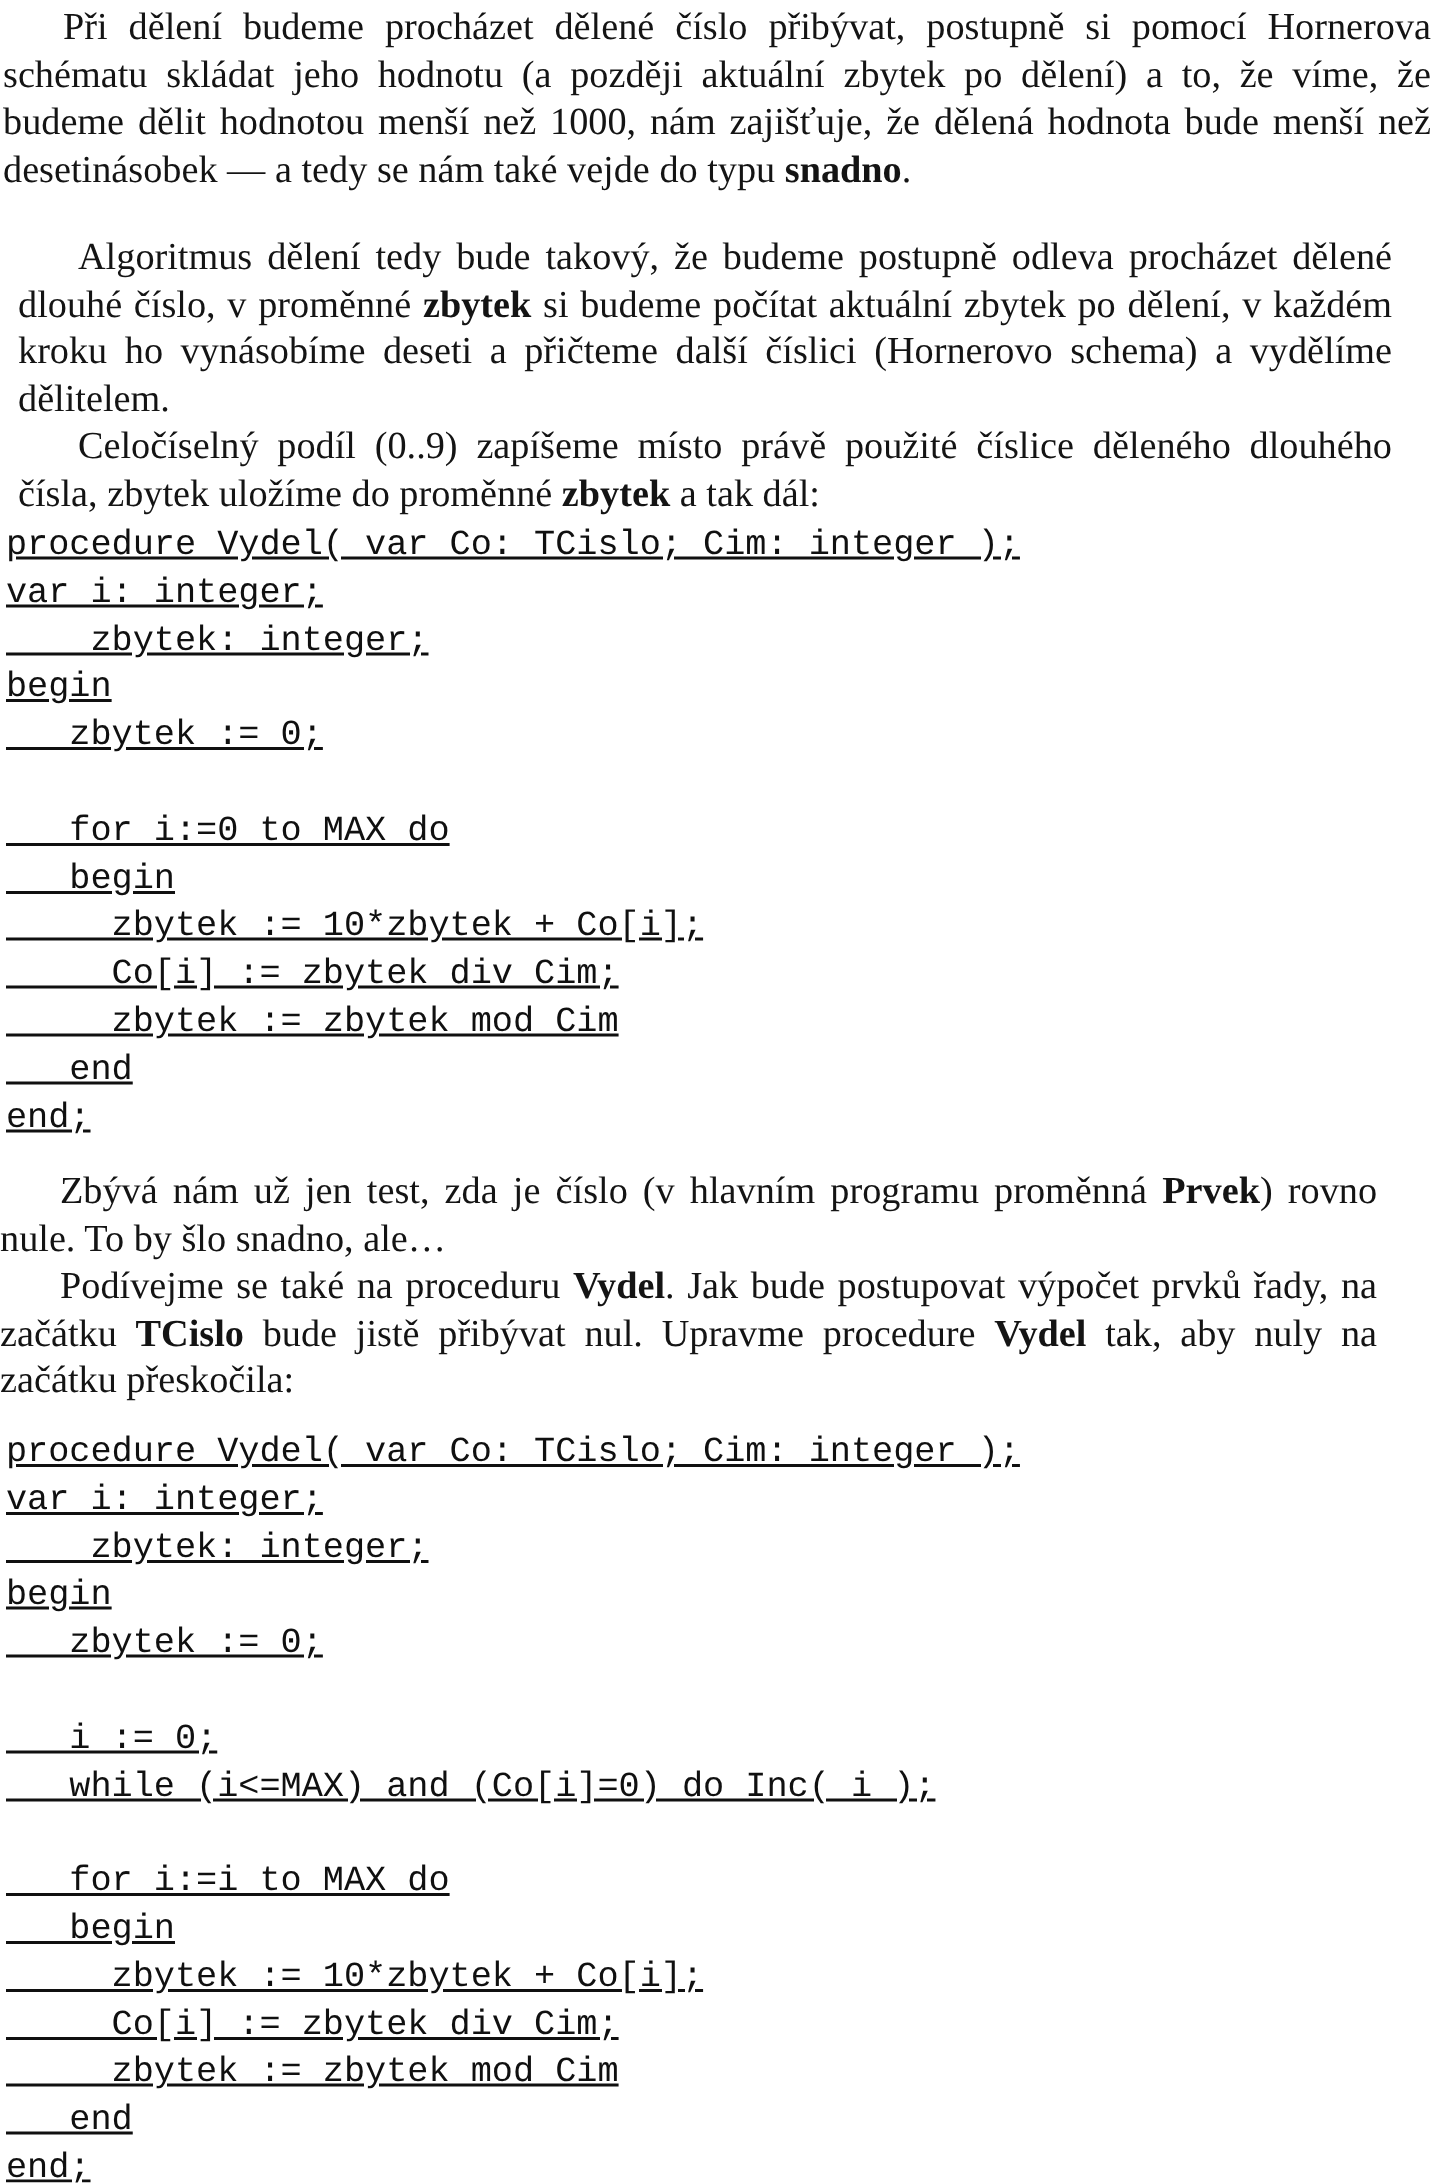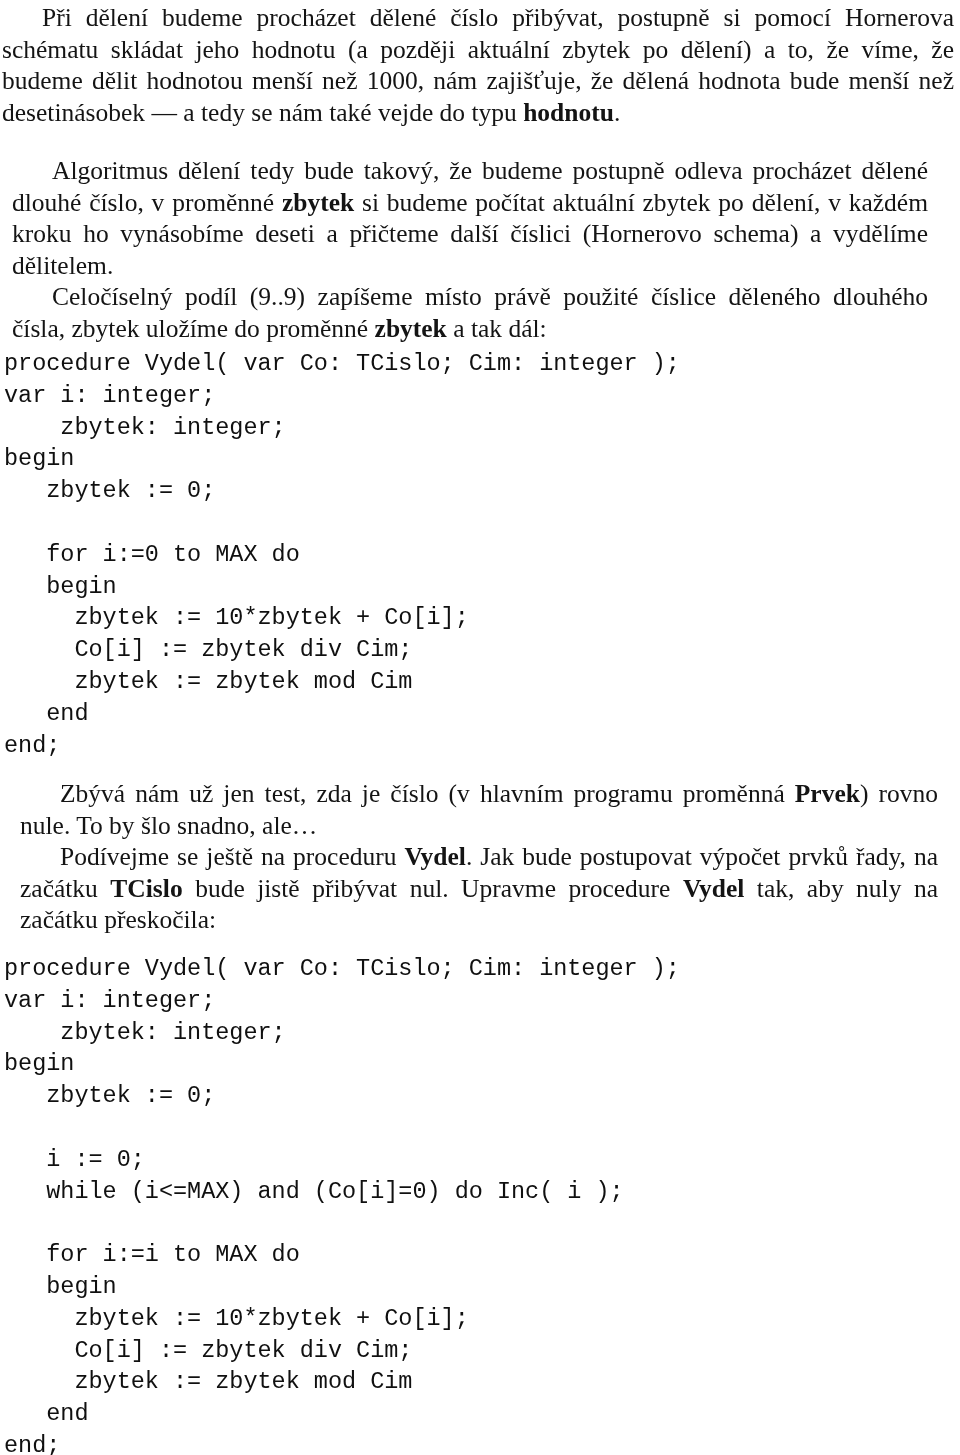--- a/index.html
+++ b/index.html
@@ -50,76 +50,77 @@
     width: 952px;
   }
   #block-algoritmus {
     position: absolute;
     left: 12px;
     top: 155px;
     width: 916px;
   }
   #block-zbyva {
     position: absolute;
-    left: 20px;
+    left: 0;
     top: 778px;
     width: 918px;
   }
 
   
   .code {
     position: absolute;
     font-family: "Liberation Mono", "DejaVu Sans Mono", monospace;
     font-size: 23.5px;
     line-height: 31.8px;
     letter-spacing: -0.02px;
     white-space: pre;
     color: #101010;
     margin: 0;
+    text-decoration: underline;
   }
   #code-vydel-1 {
     left: 4px;
     top: 348px;
   }
   #code-vydel-2 {
     left: 4px;
     top: 953px;
   }
 </style>
 </head>
 <body>
 
 <div class="page">
 
   <div class="prose" id="block-intro">
-    <p><span>Při dělení budeme procházet dělené číslo přibývat, postupně si pomocí Hornerova schématu skládat jeho hodnotu (a později aktuální zbytek po dělení) a to, že víme, že budeme dělit hodnotou menší než 1000, nám zajišťuje, že dělená hodnota bude menší než desetinásobek — a tedy se nám také vejde do typu </span><b>hodnotu</b><span>.</span></p>
+    <p><span>Při dělení budeme procházet dělené číslo přibývat, postupně si pomocí Hornerova schématu skládat jeho hodnotu (a později aktuální zbytek po dělení) a to, že víme, že budeme dělit hodnotou menší než 1000, nám zajišťuje, že dělená hodnota bude menší než desetinásobek — a tedy se nám také vejde do typu </span><b>snadno</b><span>.</span></p>
   </div>
 
   <div class="prose" id="block-algoritmus">
     <p><span>Algoritmus dělení tedy bude takový, že budeme postupně odleva procházet dělené dlouhé číslo, v proměnné </span><b>zbytek</b><span> si budeme počítat aktuální zbytek po dělení, v každém kroku ho vynásobíme deseti a přičteme další číslici (Hornerovo schema) a vydělíme dělitelem.</span></p>
-    <p class="cont"><span>Celočíselný podíl (9..9) zapíšeme místo právě použité číslice děleného dlouhého čísla, zbytek uložíme do proměnné </span><b>zbytek</b><span> a tak dál:</span></p>
+    <p class="cont"><span>Celočíselný podíl (0..9) zapíšeme místo právě použité číslice děleného dlouhého čísla, zbytek uložíme do proměnné </span><b>zbytek</b><span> a tak dál:</span></p>
   </div>
 
   <pre class="code" id="code-vydel-1">procedure Vydel( var Co: TCislo; Cim: integer );
 var i: integer;
     zbytek: integer;
 begin
    zbytek := 0;
 
    for i:=0 to MAX do
    begin
      zbytek := 10*zbytek + Co[i];
      Co[i] := zbytek div Cim;
      zbytek := zbytek mod Cim
    end
 end;</pre>
 
   <div class="prose" id="block-zbyva">
     <p><span>Zbývá nám už jen test, zda je číslo (v hlavním programu proměnná </span><b>Prvek</b><span>) rovno nule. To by šlo snadno, ale…</span></p>
-    <p class="cont"><span>Podívejme se ještě na proceduru </span><b>Vydel</b><span>. Jak bude postupovat výpočet prvků řady, na začátku </span><b>TCislo</b><span> bude jistě přibývat nul. Upravme procedure </span><b>Vydel</b><span> tak, aby nuly na začátku přeskočila:</span></p>
+    <p class="cont"><span>Podívejme se také na proceduru </span><b>Vydel</b><span>. Jak bude postupovat výpočet prvků řady, na začátku </span><b>TCislo</b><span> bude jistě přibývat nul. Upravme procedure </span><b>Vydel</b><span> tak, aby nuly na začátku přeskočila:</span></p>
   </div>
 
   <pre class="code" id="code-vydel-2">procedure Vydel( var Co: TCislo; Cim: integer );
 var i: integer;
     zbytek: integer;
 begin
    zbytek := 0;
 
    i := 0;
    while (i&lt;=MAX) and (Co[i]=0) do Inc( i );

